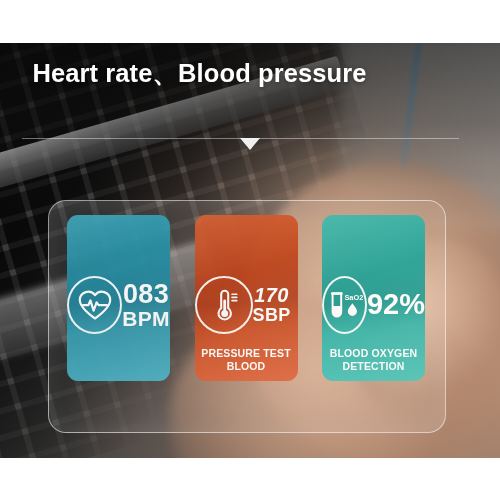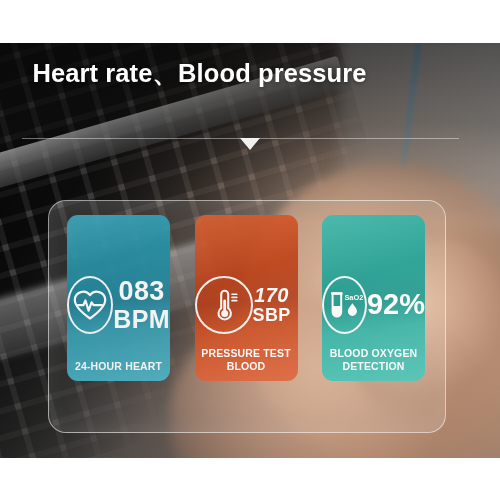--- a/index.html
+++ b/index.html
@@ -252,21 +252,21 @@
     position: relative;
     z-index: 2;
     line-height: 1.04;
   }
   .big-num {
     font-size: 27px;
     font-weight: 700;
     letter-spacing: 0.4px;
   }
   .unit {
-    font-size: 25px;
+    font-size: 21px;
     font-weight: 700;
     letter-spacing: 0.4px;
   }
   .pair {
     display: flex;
     gap: 14px;
     justify-content: center;
   }
   .pair .col { text-align: center; }
   .pair .big-num { font-size: 20px; font-style: italic; }
@@ -334,21 +334,20 @@
           <svg width="34" height="32" viewBox="0 0 34 32" aria-hidden="true">
             <path d="M17 29.5 C5 21 1.8 15.8 1.8 10.8 A8.4 8.4 0 0 1 17 6.2 A8.4 8.4 0 0 1 32.2 10.8 C32.2 15.8 29 21 17 29.5 Z" fill="none" stroke="#ffffff" stroke-width="2.2" stroke-linejoin="round"></path>
             <path d="M5 16.2 H10.3 L12.4 11.4 L15.6 21.6 L18.6 13.4 L20.6 16.2 H29" fill="none" stroke="#ffffff" stroke-width="2.2" stroke-linecap="round" stroke-linejoin="round"></path>
           </svg>
         </div>
         <div class="readout">
           <div class="big-num">083</div>
           <div class="unit">BPM</div>
         </div>
         <div class="card-label">
-          <div>24-HOUR HEART</div>
         </div>
       </div>
 
       <div class="card orange">
         <div class="icon-wrap">
           <svg width="32" height="34" viewBox="0 0 32 34" aria-hidden="true">
             <path d="M13.2 20.2 V6.2 a3.5 3.5 0 0 1 7 0 V20.2 a6.2 6.2 0 1 1 -7 0 Z" fill="none" stroke="#ffffff" stroke-width="2.1" stroke-linejoin="round"></path>
             <circle cx="16.7" cy="25.4" r="3.5" fill="#ffffff"></circle>
             <rect x="15.3" y="11.5" width="2.8" height="12" rx="1.4" fill="#ffffff"></rect>
             <rect x="23.2" y="5.4" width="6.4" height="1.7" rx="0.8" fill="#ffffff"></rect>

